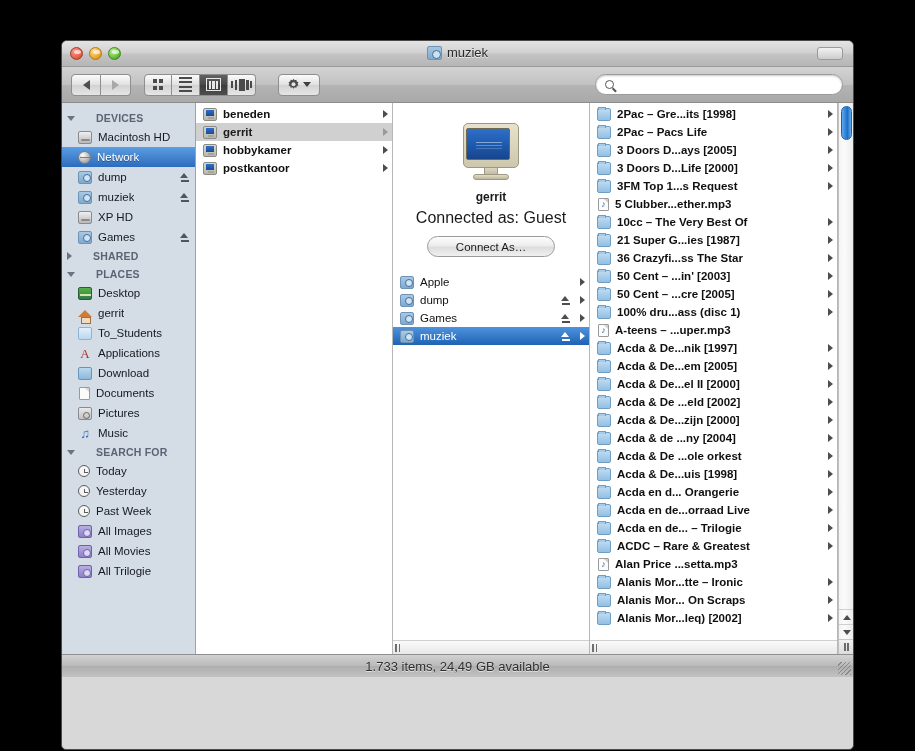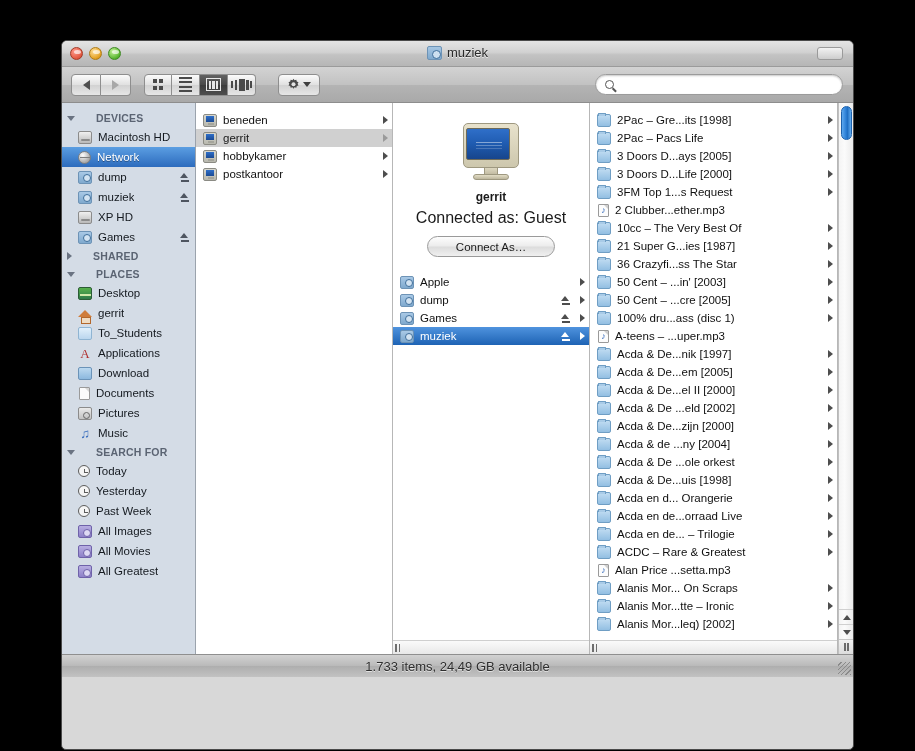--- a/index.html
+++ b/index.html
@@ -209,21 +209,21 @@
   
   .browser { flex: 1; display: flex; position: relative; background: #fff; }
   .col {
     border-right: 1px solid #b7b7b7;
     position: relative; background: #fff; overflow: hidden;
   }
   .col-1 { width: 197px; }
   .col-2 { width: 197px; }
   .col-3 { flex: 1; }
 
-  .col-rows { padding-top: 8px; }
+  .col-rows { padding-top: 2px; font-weight: bold; }
   .row {
     height: 18px; display: flex; align-items: center;
     padding: 0 4px 0 7px; gap: 6px;
     font-size: 11.5px; color: #101010; white-space: nowrap;
   }
   .row.sel-blue { background: linear-gradient(to bottom, #4f93de, #1e63b4); color: #fff; }
   .row.sel-gray { background: #d0d0d0; color: #1a1a1a; }
   .row-label { overflow: hidden; text-overflow: ellipsis; flex: 1; }
   .row-arrow { width: 0; height: 0; border-top: 4px solid transparent; border-bottom: 4px solid transparent;
                border-left: 5px solid #4d4d4d; flex: none; margin-left: 2px; }
@@ -511,21 +511,21 @@
           <div class="sb-item">
             <span class="mi mi-smart"></span>
             <span class="sb-label">All Images</span>
           </div>
           <div class="sb-item">
             <span class="mi mi-smart"></span>
             <span class="sb-label">All Movies</span>
           </div>
           <div class="sb-item">
             <span class="mi mi-smart"></span>
-            <span class="sb-label">All Greatest</span>
+            <span class="sb-label">All Trilogie</span>
           </div>
         </div>
 
       <div class="browser">
 
         <div class="col col-1">
           <div class="col-rows" id="col1">
               <div class="row">
                 <span class="ri ri-pc"></span>
                 <span class="row-label">beneden</span>
@@ -619,21 +619,21 @@
               </div>
               <div class="row">
                 <span class="ri ri-folder"></span>
                 <span class="row-label">3FM Top 1...s Request</span>
                 <span class="row-arrow"></span>
               </div>
               <div class="row">
                 <span class="ri ri-mp3">
                   <span>♪</span>
                 </span>
-                <span class="row-label">2 Clubber...ether.mp3</span>
+                <span class="row-label">5 Clubber...ether.mp3</span>
               </div>
               <div class="row">
                 <span class="ri ri-folder"></span>
                 <span class="row-label">10cc – The Very Best Of</span>
                 <span class="row-arrow"></span>
               </div>
               <div class="row">
                 <span class="ri ri-folder"></span>
                 <span class="row-label">21 Super G...ies [1987]</span>
                 <span class="row-arrow"></span>
@@ -725,26 +725,26 @@
                 <span class="row-arrow"></span>
               </div>
               <div class="row">
                 <span class="ri ri-mp3">
                   <span>♪</span>
                 </span>
                 <span class="row-label">Alan Price ...setta.mp3</span>
               </div>
               <div class="row">
                 <span class="ri ri-folder"></span>
+                <span class="row-label">Alanis Mor...tte – Ironic</span>
+                <span class="row-arrow"></span>
+              </div>
+              <div class="row">
+                <span class="ri ri-folder"></span>
                 <span class="row-label">Alanis Mor... On Scraps</span>
-                <span class="row-arrow"></span>
-              </div>
-              <div class="row">
-                <span class="ri ri-folder"></span>
-                <span class="row-label">Alanis Mor...tte – Ironic</span>
                 <span class="row-arrow"></span>
               </div>
               <div class="row">
                 <span class="ri ri-folder"></span>
                 <span class="row-label">Alanis Mor...leq) [2002]</span>
                 <span class="row-arrow"></span>
               </div>
             </div>
           <div class="col-handle">
             <span class="handle-grip">

